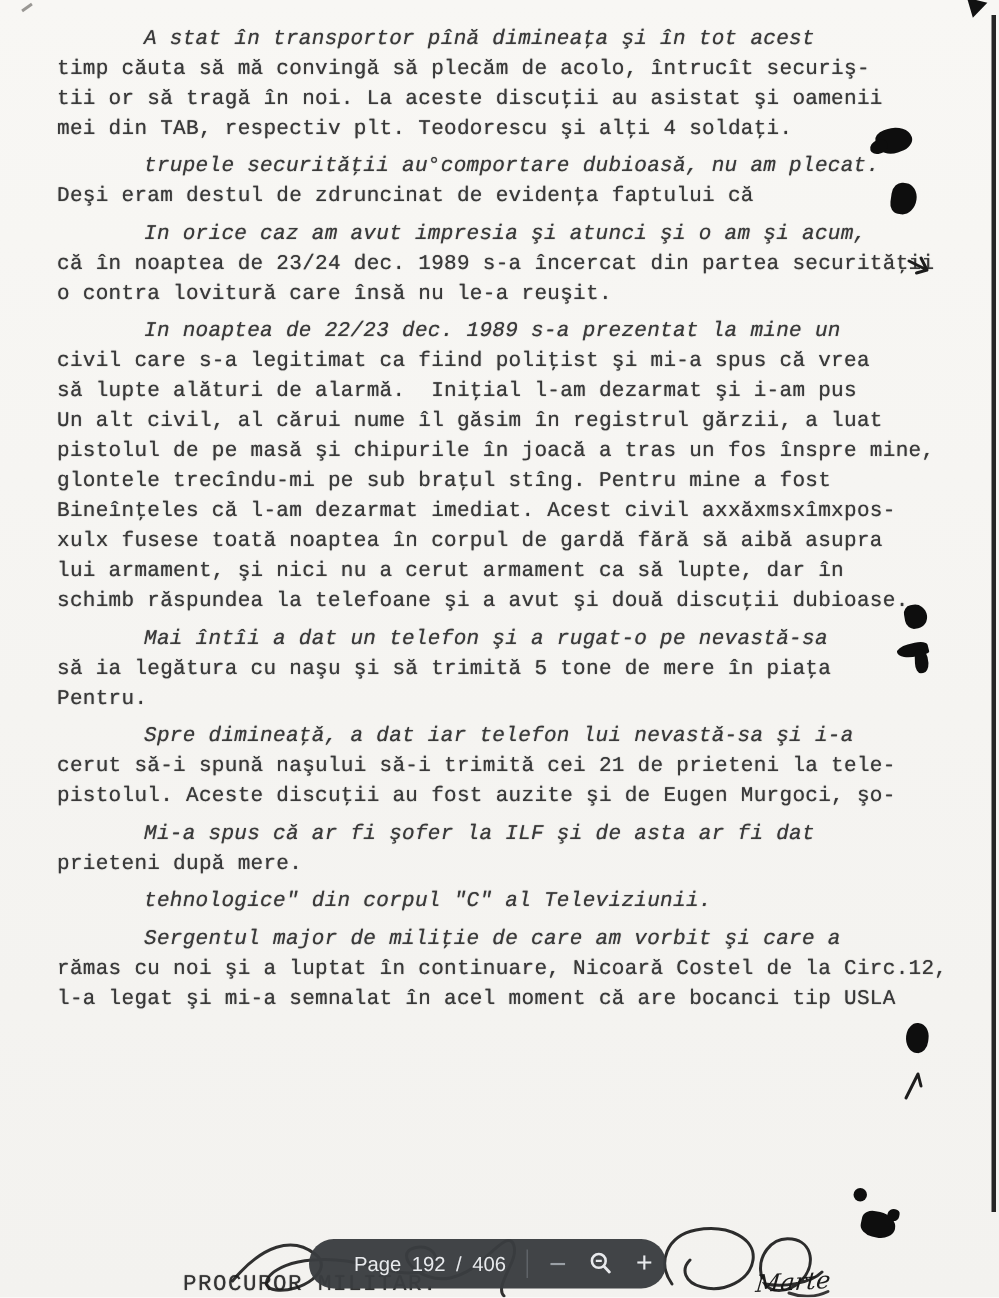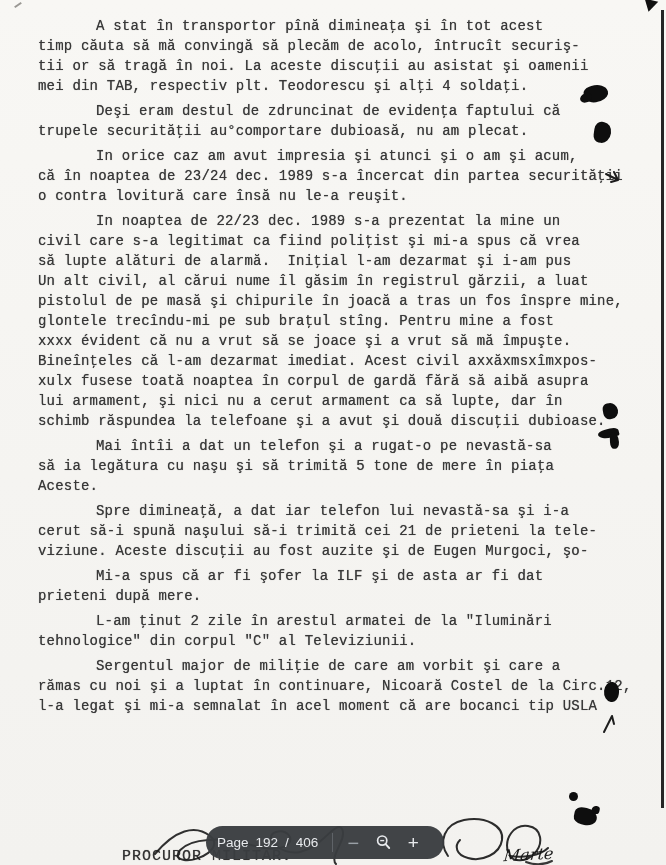--- a/index.html
+++ b/index.html
@@ -18,21 +18,21 @@
     font-family: "Liberation Mono", "DejaVu Sans Mono", monospace;
     font-size: 14px;
     letter-spacing: 0.2px;
     line-height: 20px;
     color: #3a3a3a;
     text-shadow: 0 0 0.7px rgba(45,45,45,0.75);
     filter: contrast(1.02);
   }
   .para { margin-bottom: 5px; }
   .para .line { white-space: pre; }
-  .para .line:first-child { padding-left: 58px; }
+  .para .line:first-child { padding-left: 58px; font-style: italic; }
 
   
   .footer-typed {
     position: absolute;
     left: 122px; top: 848px;
     font-family: "Liberation Mono", "DejaVu Sans Mono", monospace;
     font-size: 15px; letter-spacing: 1px;
     color: #333; text-shadow: 0 0 0.7px rgba(45,45,45,0.8);
     white-space: pre;
   }
@@ -76,21 +76,21 @@
     position: absolute;
     left: 206px; top: 826px;
     width: 238px; height: 33px;
     background: rgba(57,60,64,0.96);
     border-radius: 17px;
     display: flex; align-items: center;
     color: #e8eaed;
     font-size: 13.5px;
     user-select: none;
   }
-  .toolbar .page-group { display: flex; align-items: center; gap: 7px; padding-left: 11px; white-space: nowrap; }
+  .toolbar .page-group { display: flex; align-items: center; gap: 7px; padding-left: 30px; white-space: nowrap; }
   .toolbar .divider { width: 1px; height: 19px; background: #5f6368; margin: 0 5px 0 14px; }
   .toolbar .btn {
     width: 30px; height: 33px;
     display: flex; align-items: center; justify-content: center;
     background: none; border: none; cursor: pointer;
     color: #e8eaed; font-size: 19px; line-height: 1;
     font-family: "Liberation Sans", sans-serif;
   }
   .toolbar .btn.minus { color: #9aa0a6; font-size: 20px; }
   .toolbar .btn.plus { font-weight: 400; }
@@ -101,57 +101,55 @@
 
 <div class="doc">
   <div>
       <div class="para indent">
         <div class="line">A stat în transportor pînă dimineaţa şi în tot acest</div>
         <div class="line">timp căuta să mă convingă să plecăm de acolo, întrucît securiş-</div>
         <div class="line">tii or să tragă în noi. La aceste discuţii au asistat şi oamenii</div>
         <div class="line">mei din TAB, respectiv plt. Teodorescu şi alţi 4 soldaţi.</div>
       </div>
       <div class="para indent">
+        <div class="line">trupele securităţii au°comportare dubioasă, nu am plecat.</div>
         <div class="line">Deşi eram destul de zdruncinat de evidenţa faptului că</div>
-        <div class="line">trupele securităţii au°comportare dubioasă, nu am plecat.</div>
       </div>
       <div class="para indent">
         <div class="line">In orice caz am avut impresia şi atunci şi o am şi acum,</div>
         <div class="line">că în noaptea de 23/24 dec. 1989 s-a încercat din partea securităţii</div>
         <div class="line">o contra lovitură care însă nu le-a reuşit.</div>
       </div>
       <div class="para indent">
         <div class="line">In noaptea de 22/23 dec. 1989 s-a prezentat la mine un</div>
         <div class="line">civil care s-a legitimat ca fiind poliţist şi mi-a spus că vrea</div>
         <div class="line">să lupte alături de alarmă.  Iniţial l-am dezarmat şi i-am pus</div>
         <div class="line">Un alt civil, al cărui nume îl găsim în registrul gărzii, a luat</div>
         <div class="line">pistolul de pe masă şi chipurile în joacă a tras un fos înspre mine,</div>
         <div class="line">glontele trecîndu-mi pe sub braţul stîng. Pentru mine a fost</div>
-        <div class="line">xxxx évident că nu a vrut să se joace şi a vrut să mă împuşte.</div>
         <div class="line">Bineînţeles că l-am dezarmat imediat. Acest civil axxăxmsxîmxpos-</div>
         <div class="line">xulx fusese toată noaptea în corpul de gardă fără să aibă asupra</div>
         <div class="line">lui armament, şi nici nu a cerut armament ca să lupte, dar în</div>
         <div class="line">schimb răspundea la telefoane şi a avut şi două discuţii dubioase.</div>
       </div>
       <div class="para indent">
         <div class="line">Mai întîi a dat un telefon şi a rugat-o pe nevastă-sa</div>
         <div class="line">să ia legătura cu naşu şi să trimită 5 tone de mere în piaţa</div>
-        <div class="line">Aceste.</div>
+        <div class="line">Pentru.</div>
       </div>
       <div class="para indent">
         <div class="line">Spre dimineaţă, a dat iar telefon lui nevastă-sa şi i-a</div>
         <div class="line">cerut să-i spună naşului să-i trimită cei 21 de prieteni la tele-</div>
-        <div class="line">viziune. Aceste discuţii au fost auzite şi de Eugen Murgoci, şo-</div>
+        <div class="line">pistolul. Aceste discuţii au fost auzite şi de Eugen Murgoci, şo-</div>
       </div>
       <div class="para indent">
         <div class="line">Mi-a spus că ar fi şofer la ILF şi de asta ar fi dat</div>
         <div class="line">prieteni după mere.</div>
       </div>
       <div class="para indent">
-        <div class="line">L-am ţinut 2 zile în arestul armatei de la "Iluminări</div>
         <div class="line">tehnologice" din corpul "C" al Televiziunii.</div>
       </div>
       <div class="para indent">
         <div class="line">Sergentul major de miliţie de care am vorbit şi care a</div>
         <div class="line">rămas cu noi şi a luptat în continuare, Nicoară Costel de la Circ.12,</div>
         <div class="line">l-a legat şi mi-a semnalat în acel moment că are bocanci tip USLA</div>
       </div>
     </div>
 </div>
 

